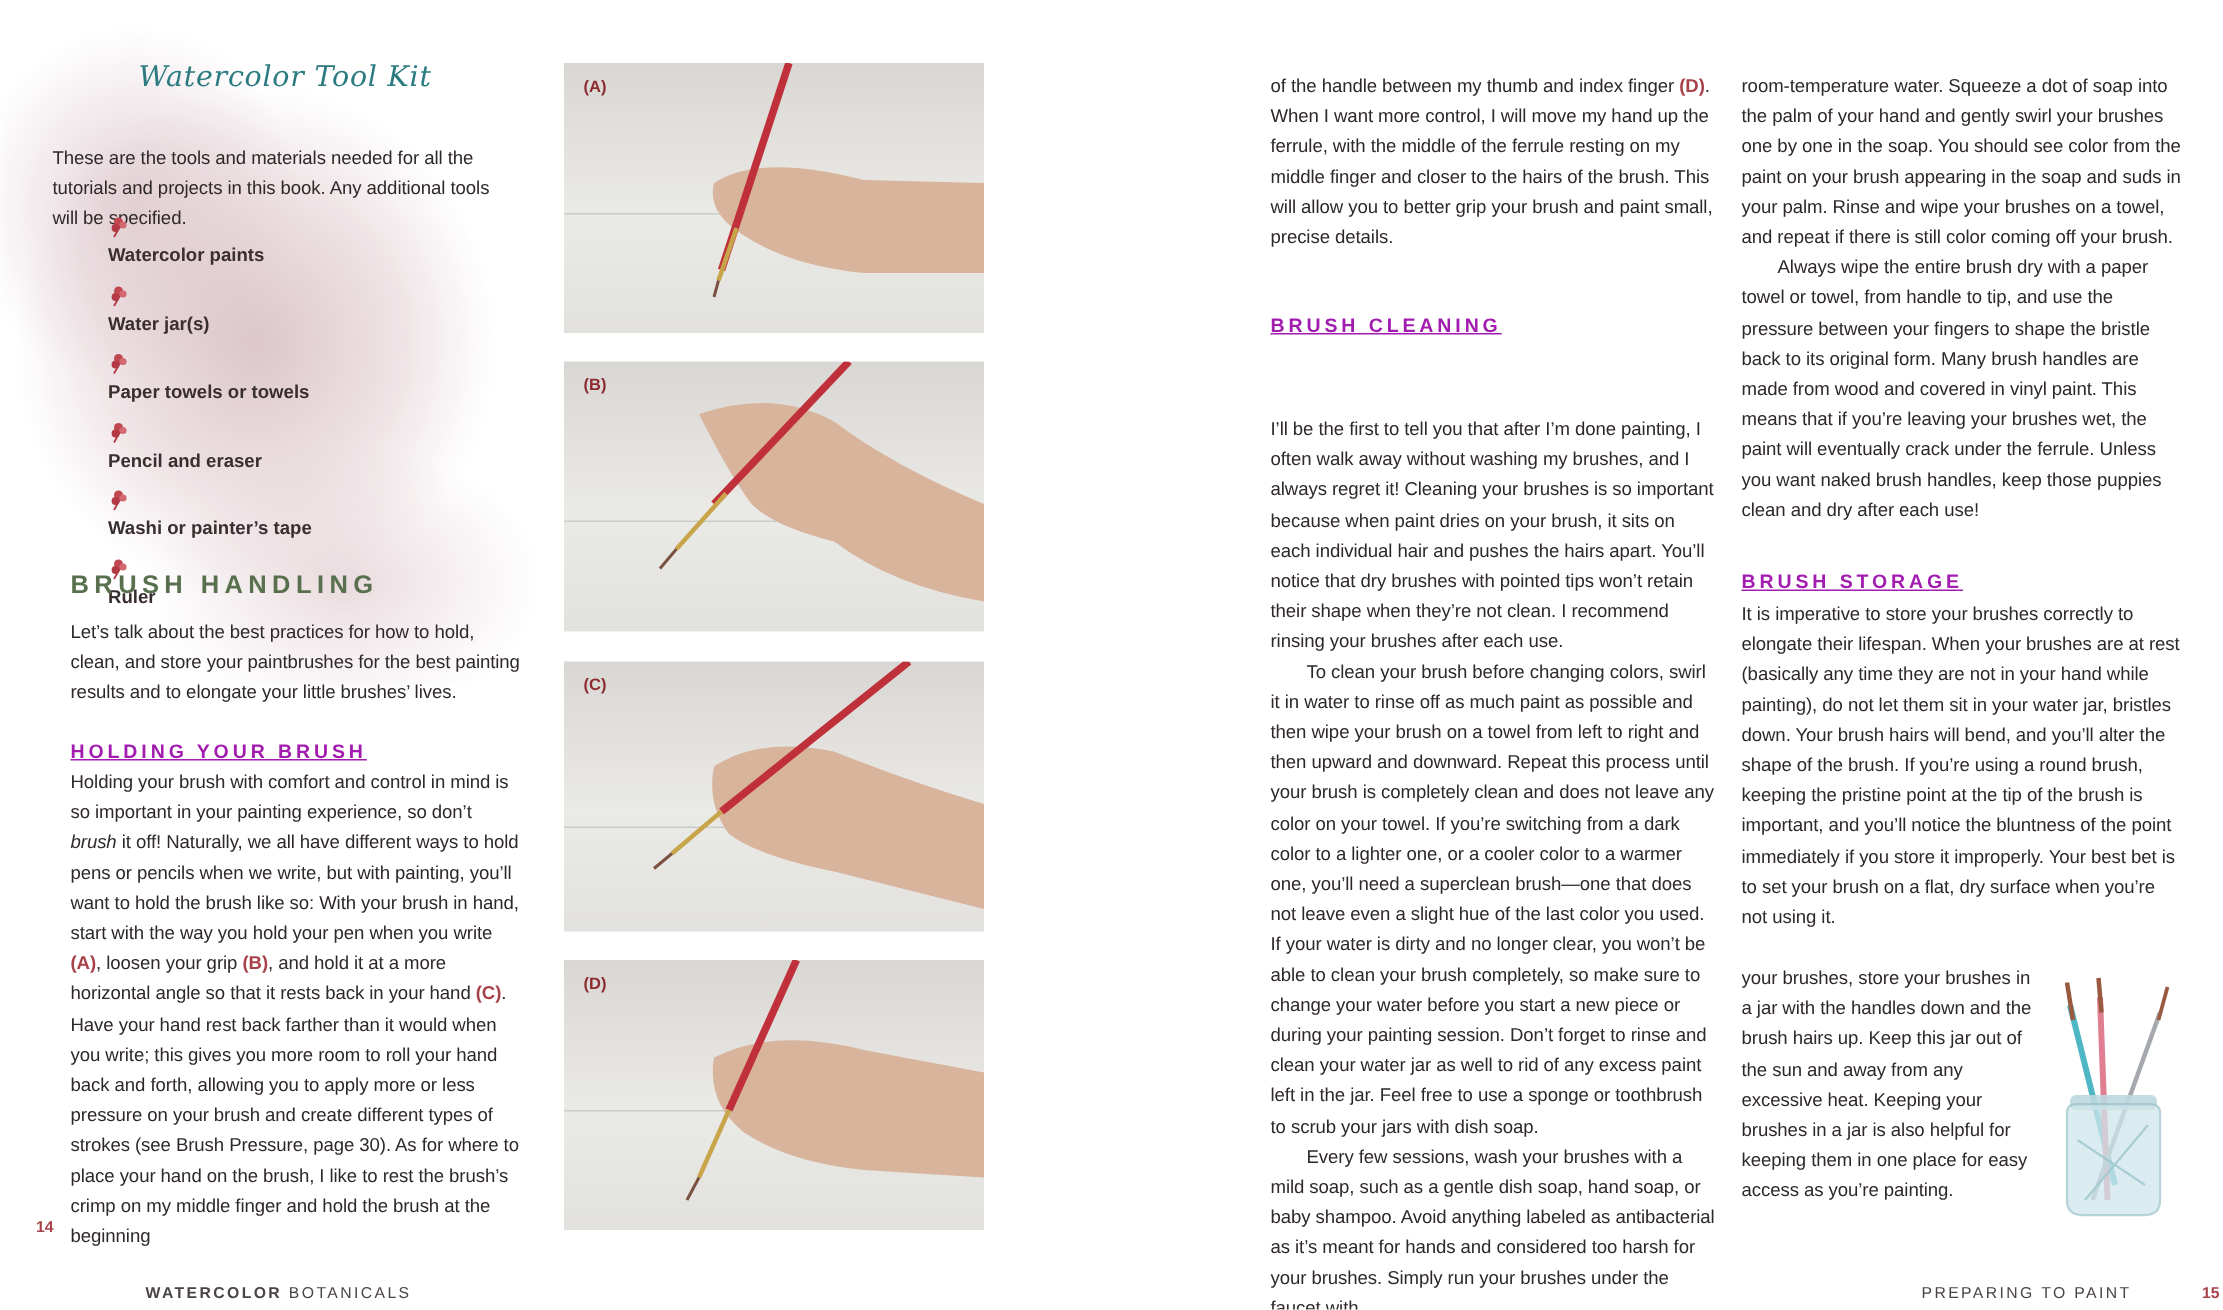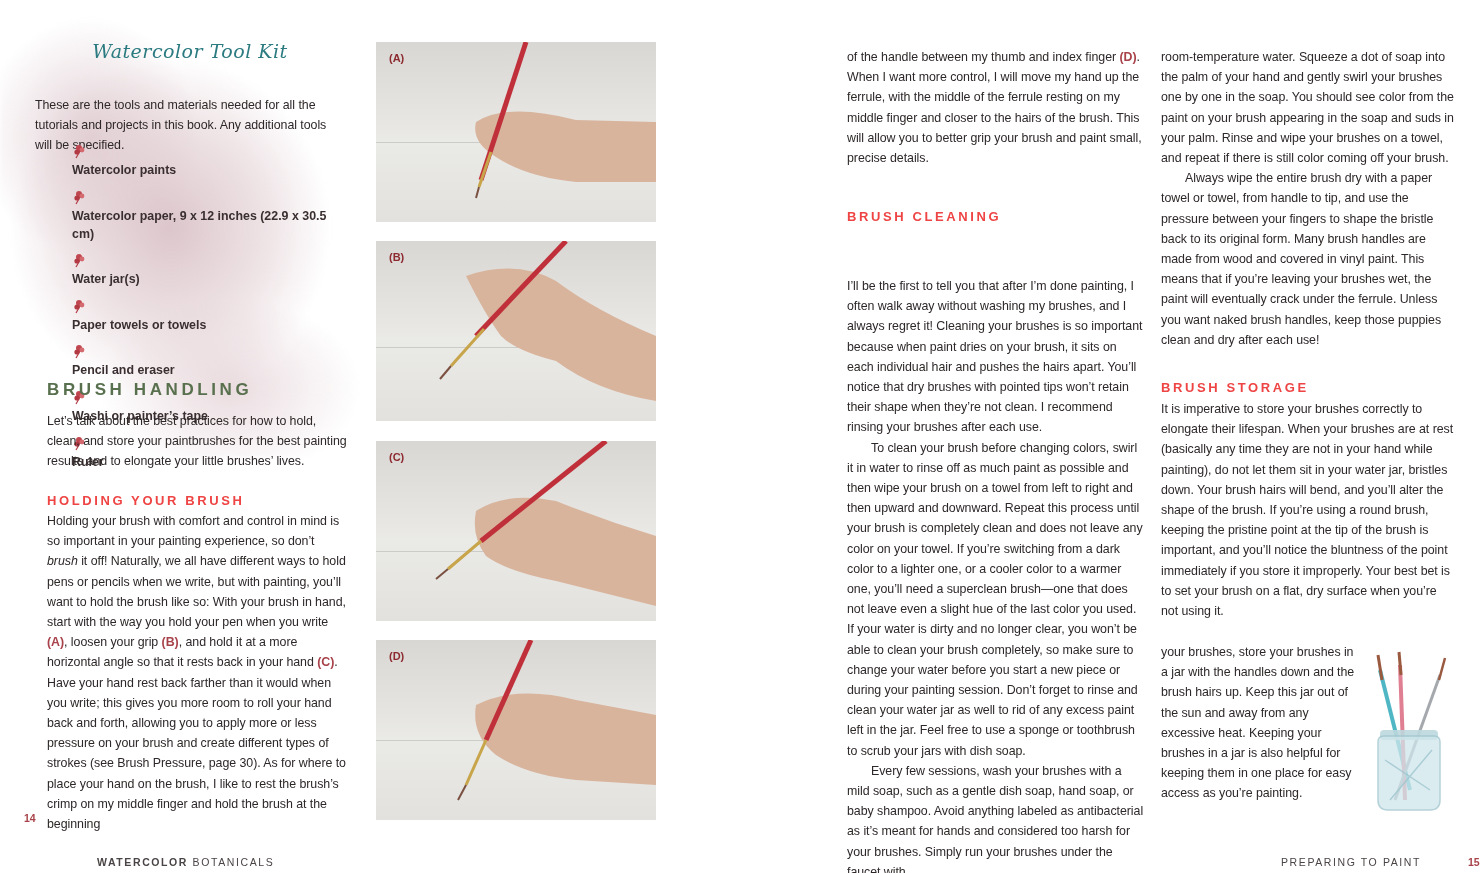--- a/index.html
+++ b/index.html
@@ -37,21 +37,21 @@
     font-size: 12.4px; line-height: 18px; color: #3a2f30; margin-bottom: 8.6px; flex-direction: column;
   }
   .kit-list li .bullet {
     flex: 0 0 18px; width: 14px; height: 14px; margin-right: 5px; margin-top: 1px; position: relative;
   }
   .h-green {
     left: 47px; top: 380px; font-size: 17px; font-weight: bold;
     letter-spacing: 3.6px; color: #59704e;
   }
   .h-red {
-    font-size: 13px; font-weight: bold; letter-spacing: 2.6px; color: #ef4444;
+    font-size: 13px; font-weight: bold; letter-spacing: 2.6px; color: #a21caf; text-decoration: underline;
   }
   .photo {
     position: absolute; left: 376px; width: 280px; height: 180px; overflow: hidden;
     background: linear-gradient(180deg, #d9d7d3 0%, #e7e6e2 45%, #eaeae7 55%, #e2e1de 100%);
   }
   .photo .horizon {
     position: absolute; left: 0; right: 0; height: 1px; background: rgba(150,148,142,0.35);
   }
   .photo .tag {
     position: absolute; left: 13px; top: 10px; font-size: 11px; font-weight: bold; color: #8c2a30;
@@ -71,29 +71,20 @@
 
   <ul class="abs kit-list">
     <li>
         <span class="bullet"><svg width="16" height="16" viewBox="0 0 16 16">
             <circle cx="7" cy="5" r="3" fill="#c0474f"></circle>
             <circle cx="10" cy="7" r="2.4" fill="#d46a70"></circle>
             <circle cx="5" cy="9" r="2.6" fill="#b33a44"></circle>
             <path d="M4 15 L8 8" stroke="#b33a44" stroke-width="1.2"></path>
           </svg></span>
         <span>Watercolor paints</span>
-      </li>
-    <li>
-        <span class="bullet"><svg width="16" height="16" viewBox="0 0 16 16">
-            <circle cx="7" cy="5" r="3" fill="#c0474f"></circle>
-            <circle cx="10" cy="7" r="2.4" fill="#d46a70"></circle>
-            <circle cx="5" cy="9" r="2.6" fill="#b33a44"></circle>
-            <path d="M4 15 L8 8" stroke="#b33a44" stroke-width="1.2"></path>
-          </svg></span>
-        <span>Watercolor paper, 9 x 12 inches (22.9 x 30.5 cm)</span>
       </li>
     <li>
         <span class="bullet"><svg width="16" height="16" viewBox="0 0 16 16">
             <circle cx="7" cy="5" r="3" fill="#c0474f"></circle>
             <circle cx="10" cy="7" r="2.4" fill="#d46a70"></circle>
             <circle cx="5" cy="9" r="2.6" fill="#b33a44"></circle>
             <path d="M4 15 L8 8" stroke="#b33a44" stroke-width="1.2"></path>
           </svg></span>
         <span>Water jar(s)</span>
       </li>

